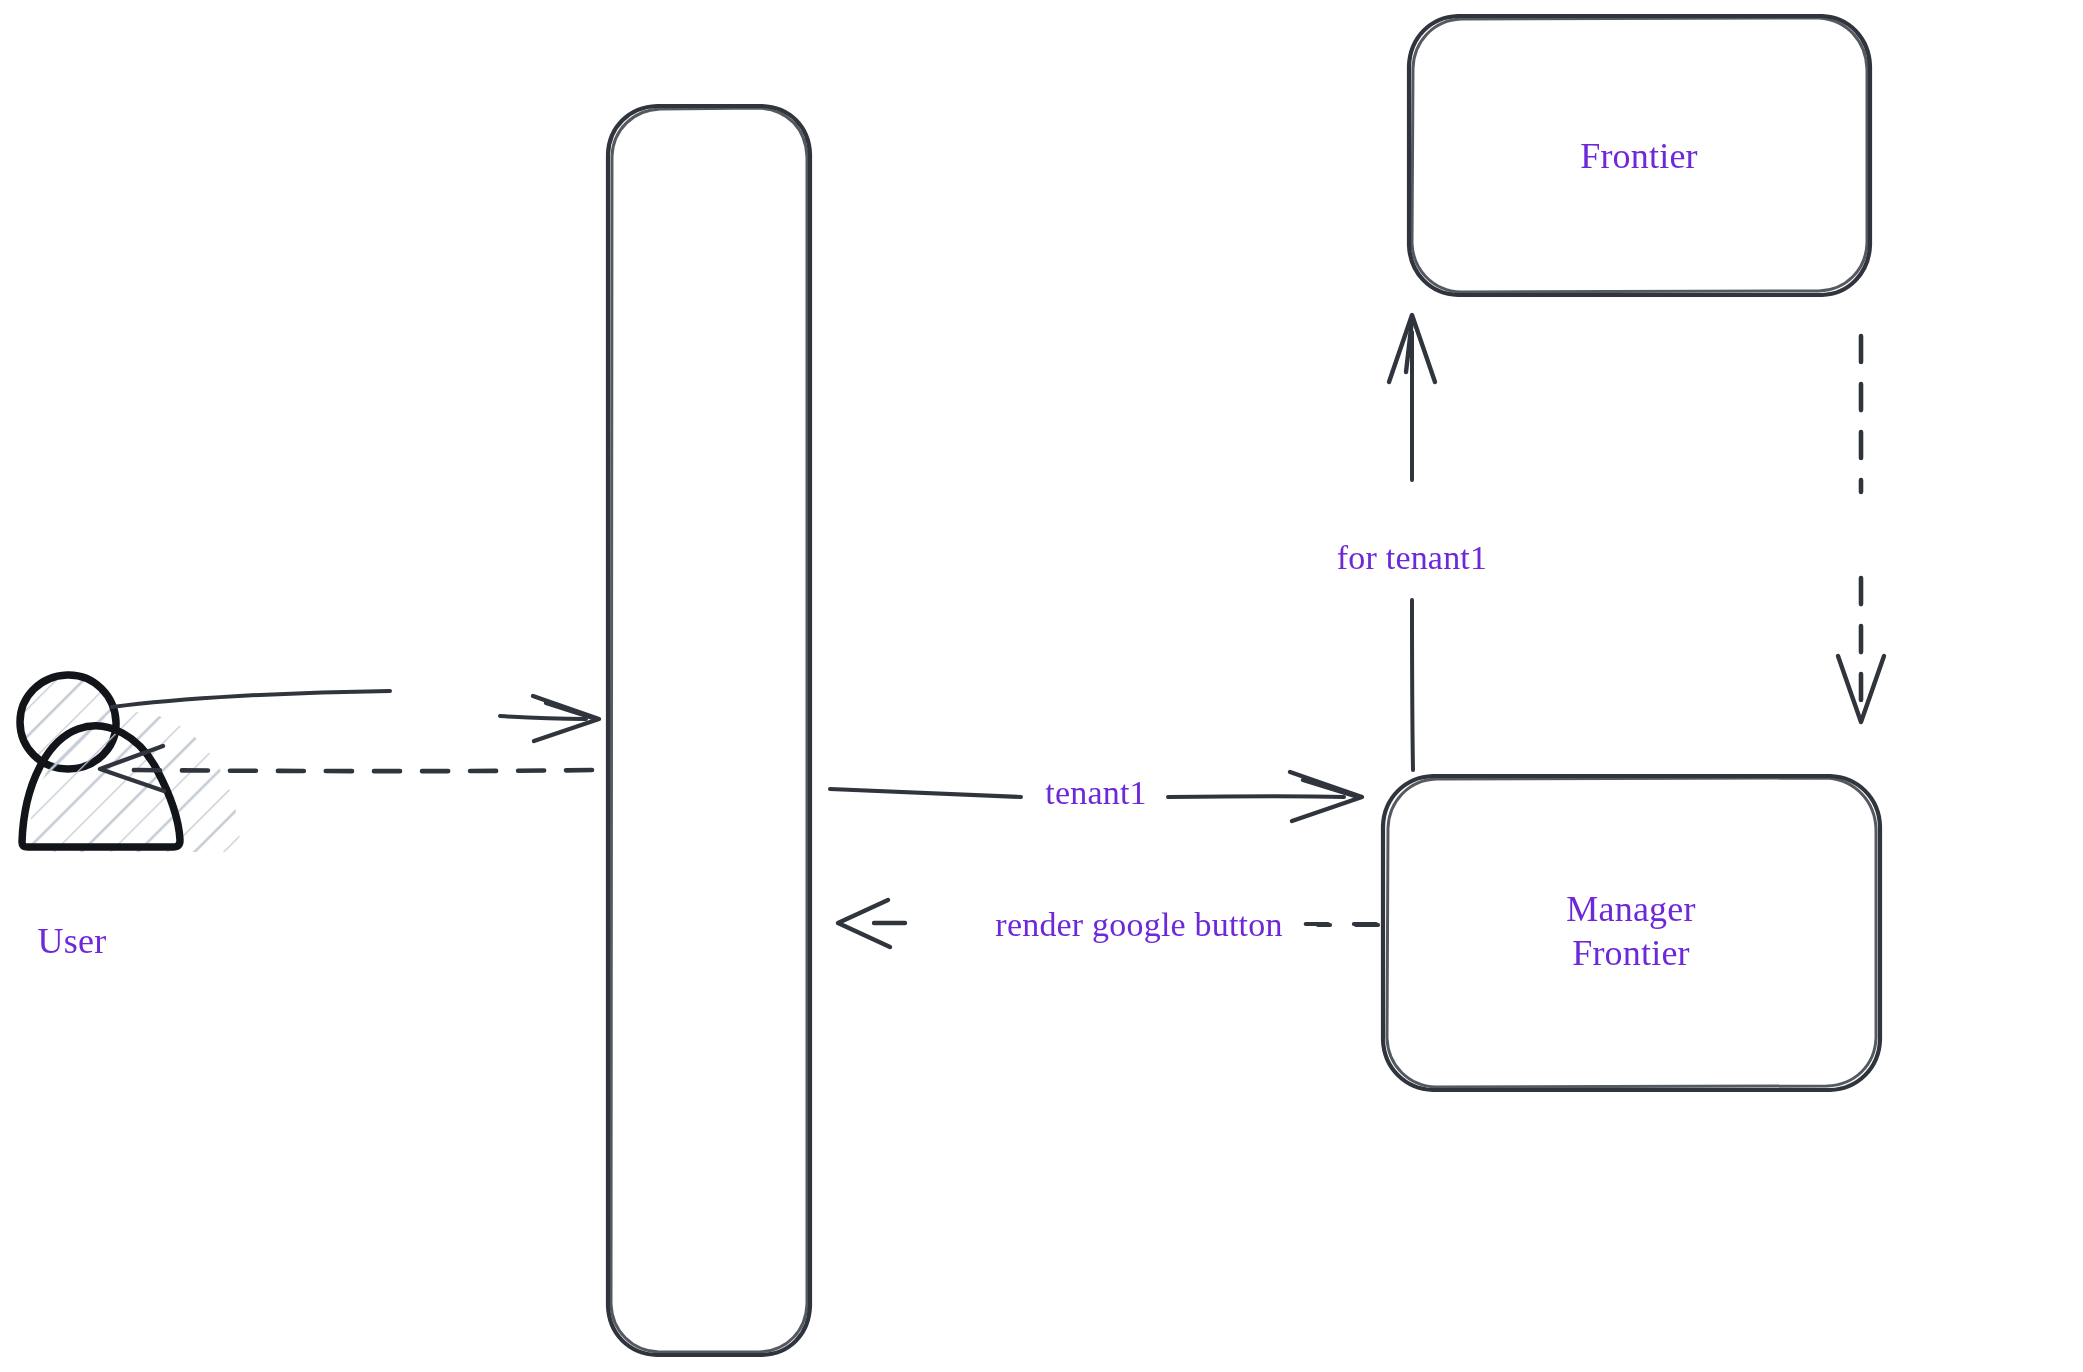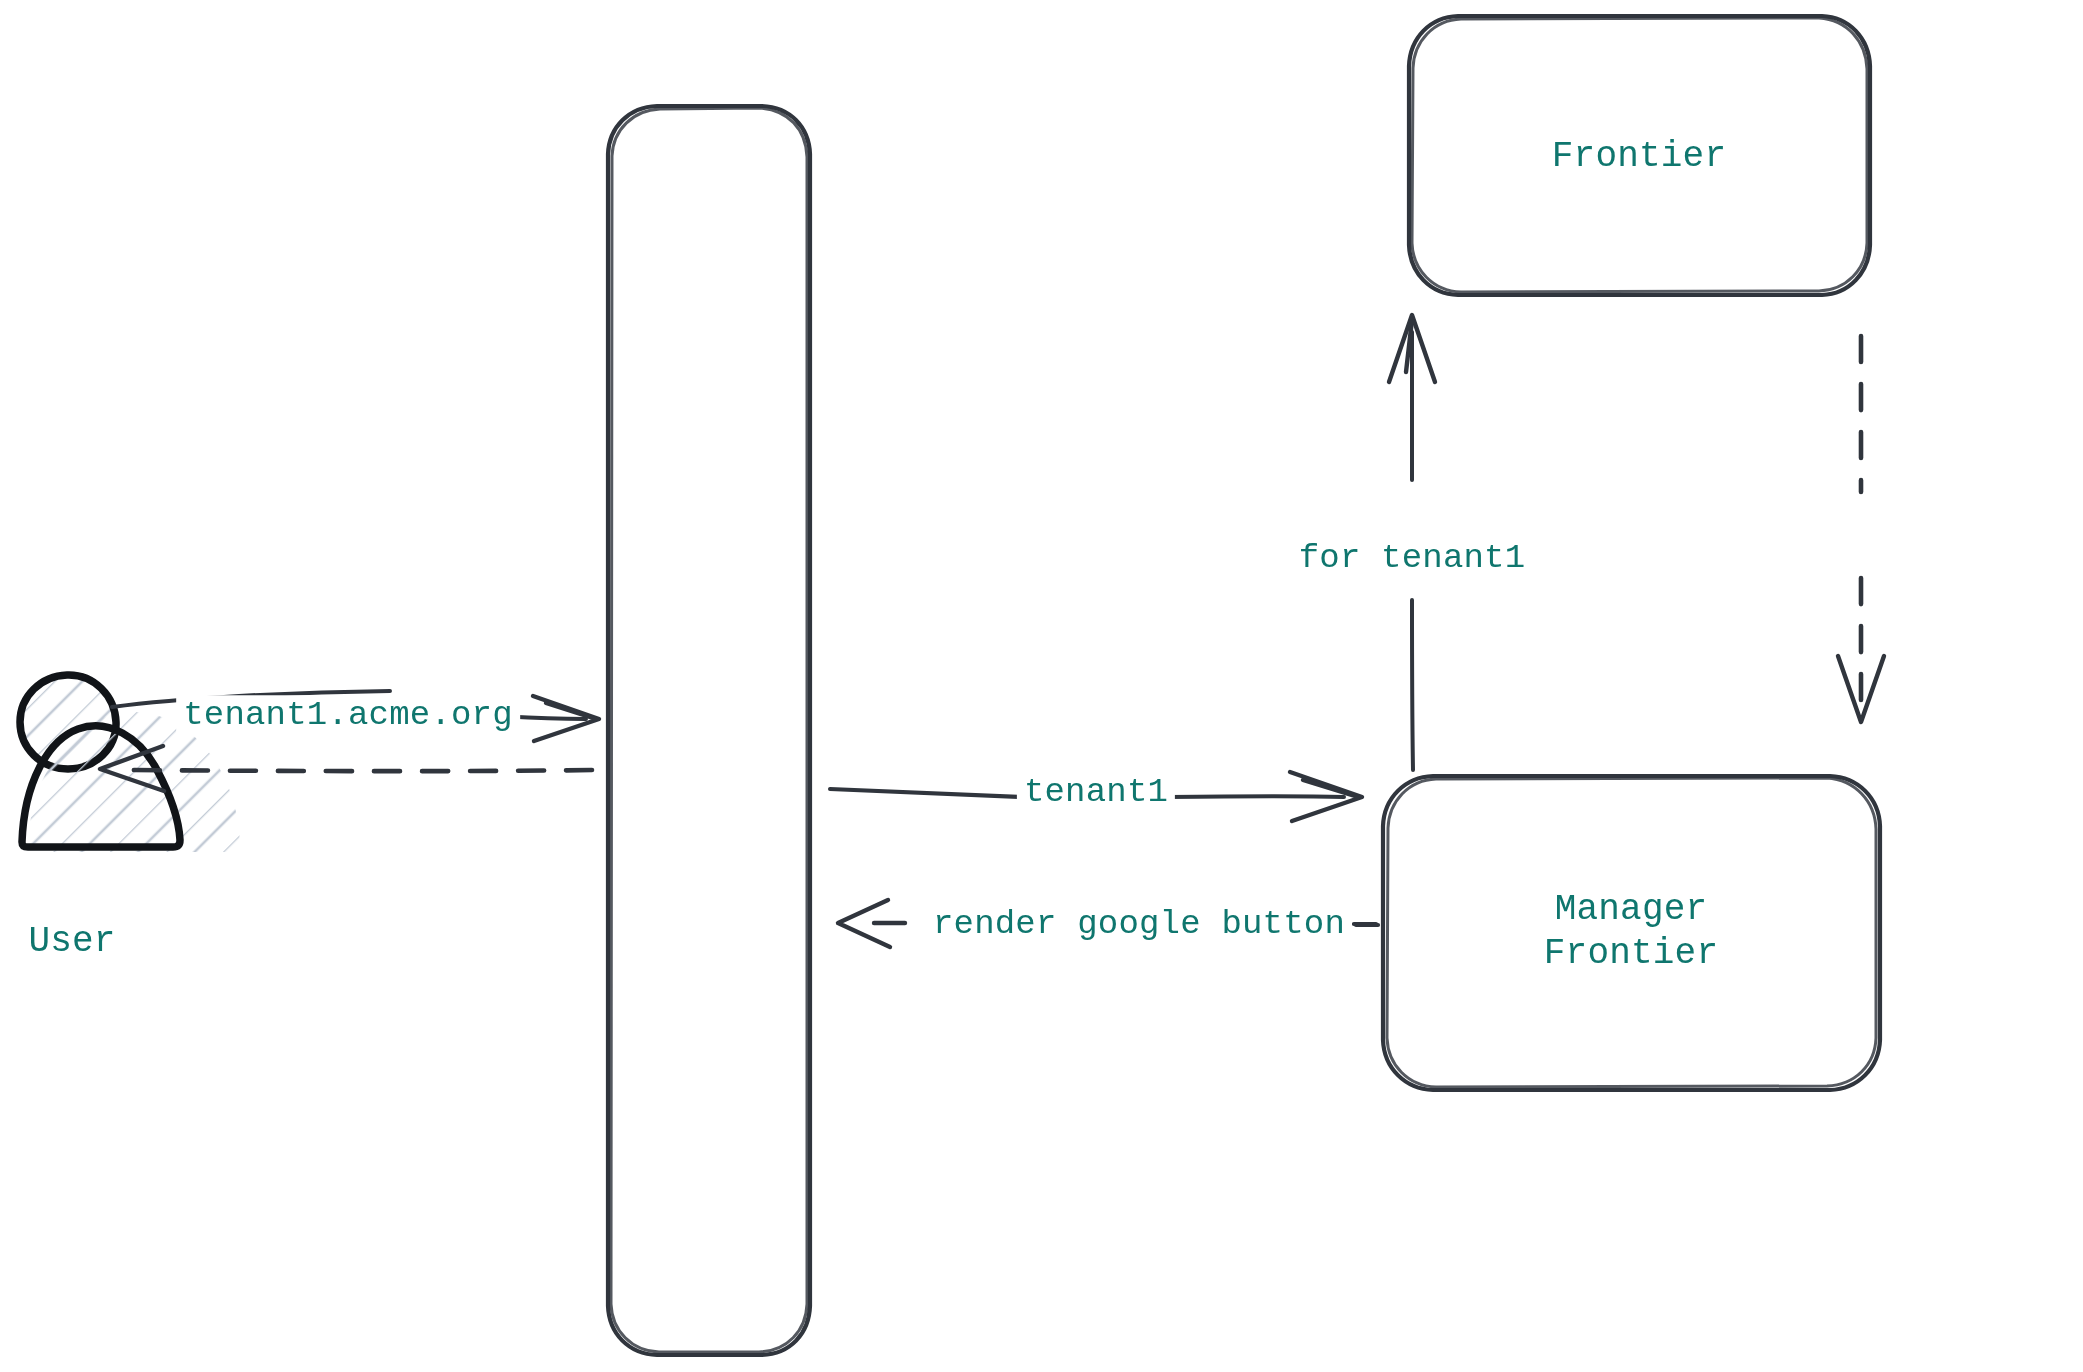--- a/index.html
+++ b/index.html
@@ -40,22 +40,22 @@
   .edge-dashed-thin {
     stroke-width: 4.2;
     stroke-dasharray: 22 26;
   }
   .arrow-head { stroke-width: 4.4; }
   .actor-stroke { stroke-width: 7.5; stroke: #111418; }
   .hatch-line { stroke: #c3cbd6; stroke-width: 2.6; fill: none; }
 
   .label {
     position: absolute;
-    color: #0f766e;
-    font-family: Liberation Mono, monospace;
+    color: #6d28d9;
+    font-family: Liberation Serif, serif;
     font-weight: 400;
     letter-spacing: 0.2px;
     white-space: pre;
     line-height: 1.22;
     -webkit-font-smoothing: antialiased;
   }
   .node-label {
     font-size: 36px;
     text-align: center;
     transform: translate(-50%, -50%);
@@ -163,21 +163,20 @@
     </g>
   </svg>
 
   <div class="label actor-label" style="left:72px; top:920px;">User</div>
 
 
   <div class="label node-label" style="left:1639px; top:157px;">Frontier</div>
 
   <div class="label node-label" style="left:1631px; top:932px;"><span>Manager</span><br><span>Frontier</span></div>
 
-  <div class="label edge-label" style="left:348px; top:716px;">tenant1.acme.org</div>
 
   <div class="label edge-label" style="left:1096px; top:793px;">tenant1</div>
 
   <div class="label edge-label" style="left:1139px; top:925px;">render google button</div>
 
   <div class="label edge-label two-line" style="left:1412px; top:537px;"><br><span>for tenant1</span></div>
 
 
 </div>
 

